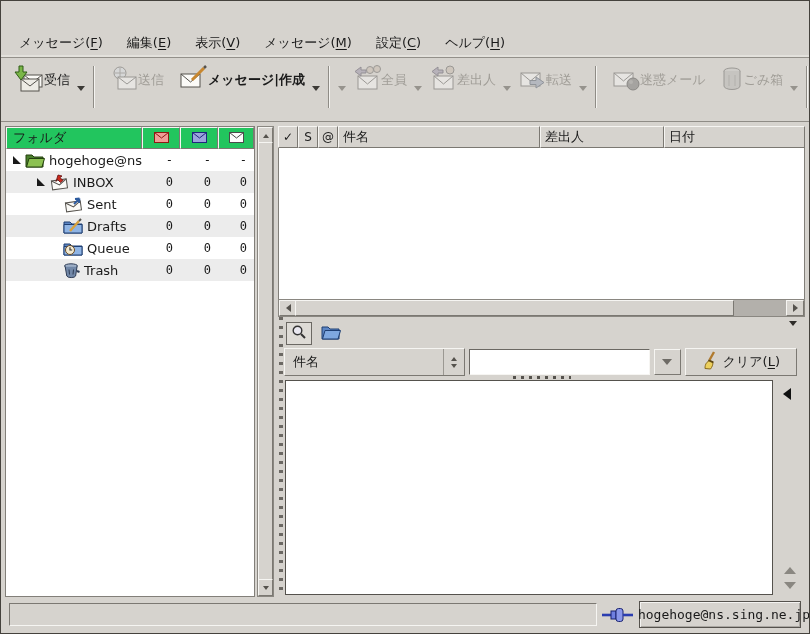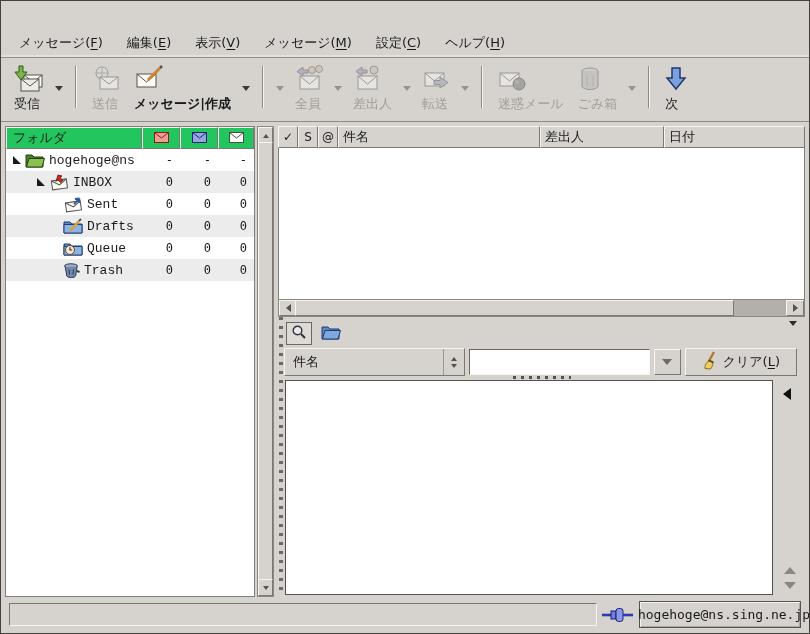--- a/index.html
+++ b/index.html
@@ -12,21 +12,21 @@
   .win-icon{position:absolute;left:6px;top:3px;width:22px;height:22px;}
   .title{position:absolute;left:100px;right:100px;top:0;height:28px;line-height:28px;text-align:center;font-weight:bold;font-size:13px;white-space:nowrap;overflow:hidden;}
   .win-controls{position:absolute;right:10px;top:0;height:28px;display:flex;align-items:center;gap:14px;}
   .win-btn{width:16px;text-align:center;font-weight:bold;color:#45423d;font-size:14px;cursor:default;}
   
   .menubar{position:absolute;top:28px;left:0;right:0;height:28px;display:flex;align-items:center;padding-left:6px;border-bottom:1px solid #93908a;box-shadow:inset 0 -2px 0 #e3e1dc;}
   .menu-item{padding:4px 12px;white-space:nowrap;}
   .mn{text-decoration:underline;text-underline-offset:2px;}
   
   .toolbar{position:absolute;top:56px;left:0;right:0;height:65px;border-bottom:1px solid #8f8c86;display:flex;align-items:flex-start;padding:5px 0 0 6px;box-sizing:border-box;}
-  .tb-btn{display:flex;flex-direction:column;padding:2px 7px;white-space:nowrap;}
+  .tb-btn{display:flex;flex-direction:row;align-items:center;padding:2px 7px;white-space:nowrap;}
   .tb-ico{height:30px;display:flex;align-items:center;}
   .tb-label{font-size:13px;margin-top:1px;}
   .tb-bold .tb-label{font-weight:bold;}
   .tb-btn.disabled .tb-label{color:#a09d97;}
   .tb-btn.disabled svg{opacity:.45;filter:grayscale(.65);}
   .tb-dd{width:16px;display:flex;justify-content:center;margin-top:24px;}
   .tb-dd.disabled .arr-down{border-top-color:#96938d;}
   .tb-sep{width:0;height:42px;margin:4px 8px 0;border-left:1px solid #8f8c86;border-right:1px solid #f4f3f0;}
   .arr-down{width:0;height:0;border-left:4px solid transparent;border-right:4px solid transparent;border-top:5px solid #3c3a36;}
   .arr-up-s{width:0;height:0;border-left:3px solid transparent;border-right:3px solid transparent;border-bottom:4px solid #55524d;}
@@ -35,21 +35,21 @@
   .main{position:absolute;top:125px;left:4px;right:4px;bottom:36px;}
   
   .folder-pane{position:absolute;left:0;top:0;width:250px;bottom:0;background:#fff;border:1px solid #827f79;box-sizing:border-box;}
   .fp-header{display:flex;height:22px;}
   .fp-cell{box-sizing:border-box;background:#22c55e;border-top:1px solid #f6f5f2;border-left:1px solid #f6f5f2;border-right:1px solid #7b7872;border-bottom:1px solid #7b7872;display:flex;align-items:center;}
   .fp-cell.name{width:136px;padding-left:6px;}
   .fp-cell.num{width:38px;justify-content:center;}
   .fp-cell.num:last-child{width:36px;}
   .fp-row{display:flex;height:22px;align-items:center;}
   .fp-row:nth-child(even){background:#ececec;}
-  .fp-name{width:136px;display:flex;align-items:center;overflow:hidden;white-space:nowrap;height:40px;font-family:Liberation Mono, monospace;}
+  .fp-name{width:136px;display:flex;align-items:center;overflow:hidden;white-space:nowrap;height:40px;}
   .fp-num{width:38px;box-sizing:border-box;text-align:right;padding-right:7px;font-family:"DejaVu Sans Mono","Liberation Mono",monospace;font-size:12px;}
   .fp-num:last-child{width:36px;}
   .fico{display:flex;align-items:center;margin-right:4px;}
   .expander{display:flex;align-items:center;margin-right:3px;}
   
   .v-scroll{position:absolute;left:252px;top:0;width:17px;bottom:0;background:#c3c0bb;border:1px solid #8a8781;box-sizing:border-box;}
   .sb-btn{position:absolute;left:0;right:0;height:15px;display:flex;align-items:center;justify-content:center;}
   .sb-thumb{position:absolute;left:0;right:0;top:15px;bottom:15px;}
   
   .msg-area{position:absolute;left:273px;right:0;top:0;bottom:0;}

